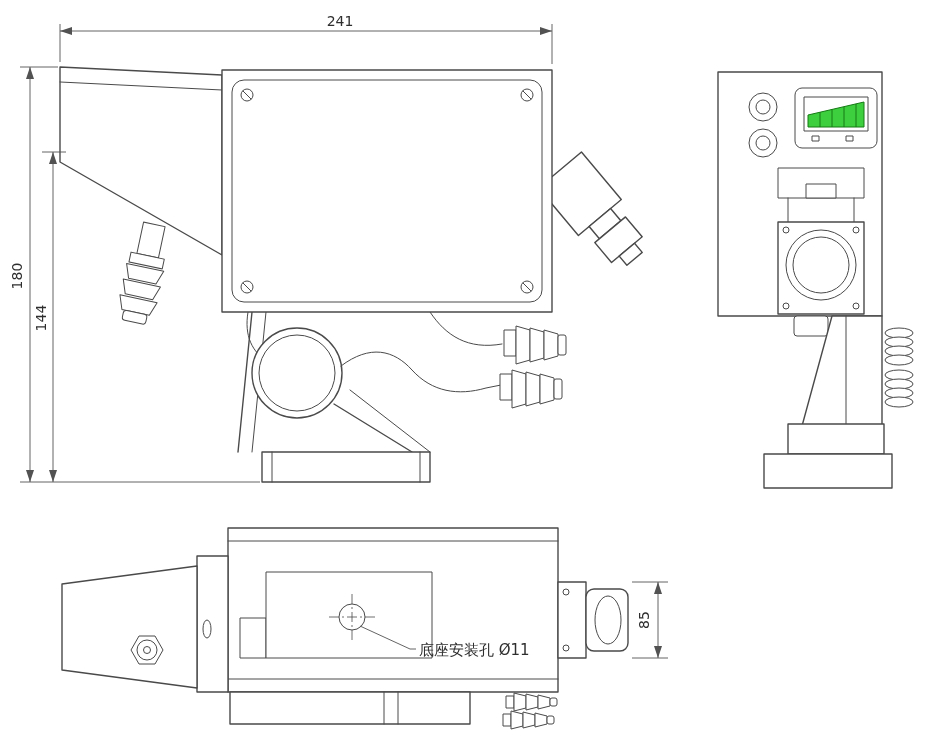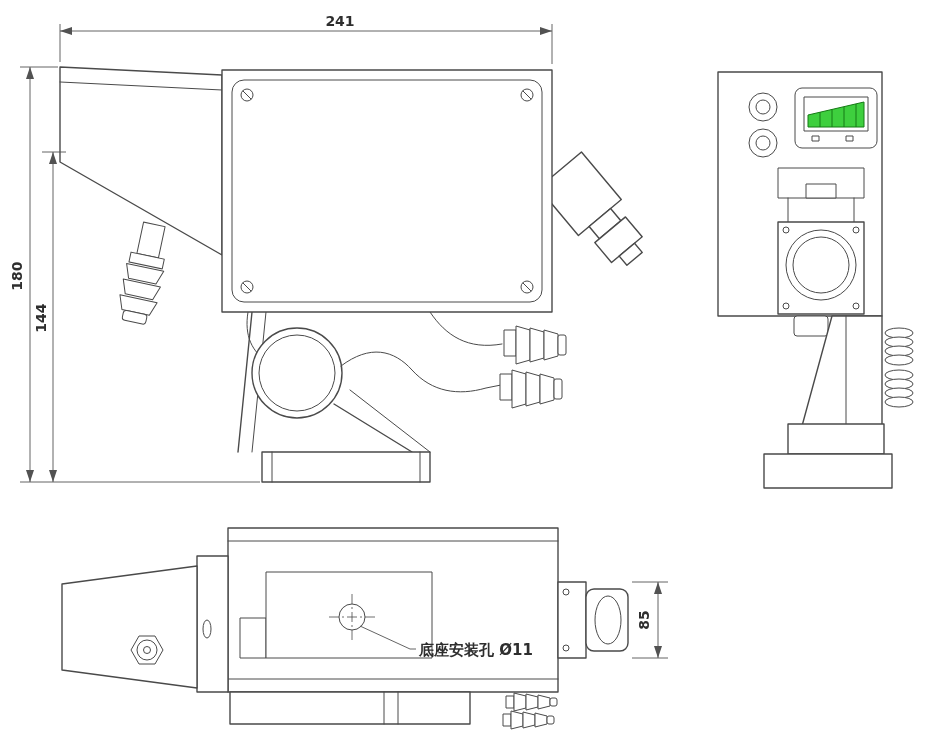--- a/index.html
+++ b/index.html
@@ -1,17 +1,17 @@
 <!DOCTYPE html>
 <html><head>
 <meta charset="utf-8">
 <style>
   html,body{margin:0;padding:0;background:#ffffff;}
   .stage{position:relative;width:948px;height:744px;background:#ffffff;overflow:hidden;
-         font-family:"DejaVu Sans",sans-serif;font-weight:bold;}
+         font-family:"DejaVu Sans",sans-serif;}
   svg{position:absolute;left:0;top:0;}
   .ln   {fill:none;stroke:#4a4a4a;stroke-width:1.4;stroke-linecap:round;stroke-linejoin:round;}
   .thin {stroke-width:1;}
   .fw   {fill:#ffffff;stroke:#4a4a4a;stroke-width:1.4;stroke-linejoin:round;}
   .fwt  {fill:#ffffff;stroke:#4a4a4a;stroke-width:1;stroke-linejoin:round;}
   .dim  {fill:none;stroke:#525252;stroke-width:0.9;}
   .arr  {fill:#525252;stroke:none;}
   .cl   {fill:none;stroke:#4a4a4a;stroke-width:0.8;stroke-dasharray:10 3 2 3;}
   .dimtxt{font-family:"DejaVu Sans",sans-serif;font-size:14px;fill:#2e2e2e;}
   .cjk  {font-family:"DejaVu Sans",sans-serif;font-size:15px;fill:#2e2e2e;}

